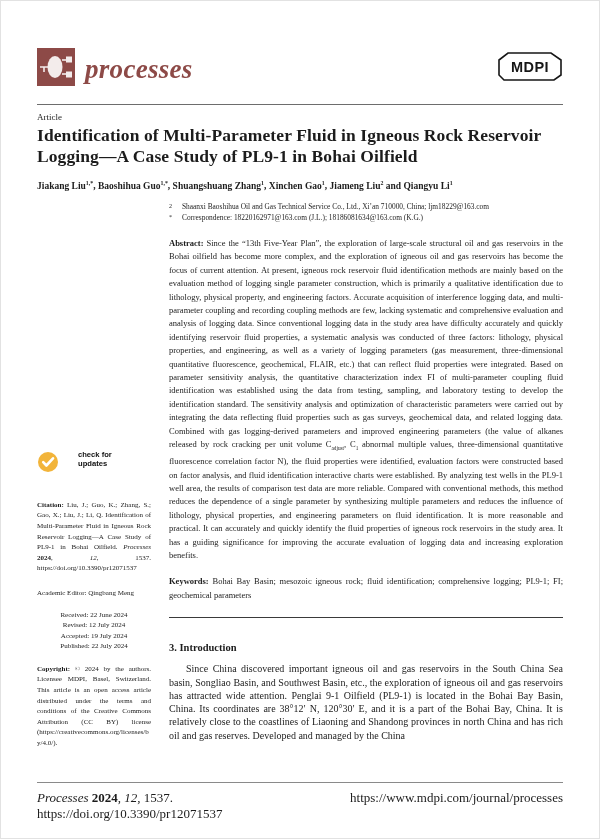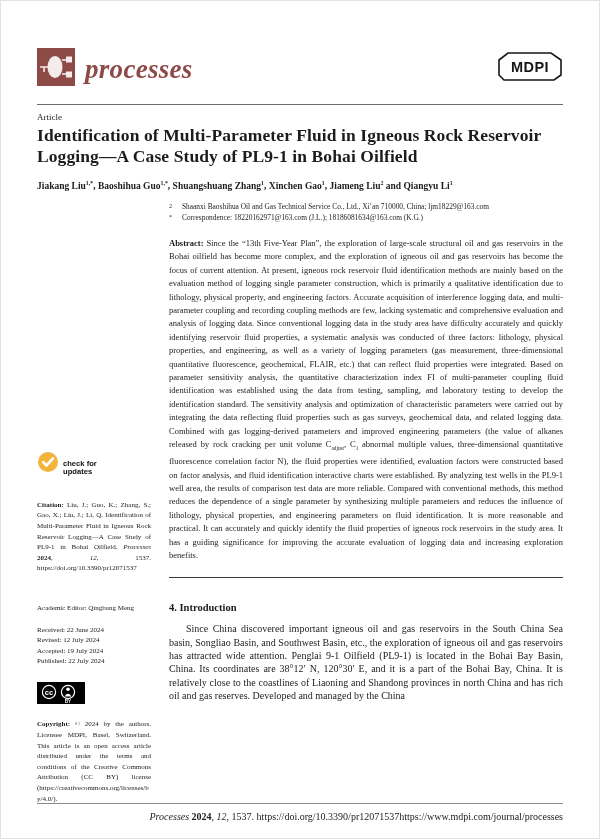--- a/index.html
+++ b/index.html
@@ -14,41 +14,41 @@
   .brand{display:flex;align-items:center;gap:10px;}
   .brand-name{font-size:27px;font-style:italic;font-weight:700;color:#8d4a47;letter-spacing:.3px;}
   .header-rule{border:none;border-top:1.1px solid #6d6d6d;margin:15px 0 0 0;}
   .article-type{font-size:9px;margin-top:7px;}
   .title{font-size:17.5px;line-height:21px;font-weight:700;margin:3px 0 0 0;letter-spacing:.1px;}
   .authors{font-size:9.5px;font-weight:700;margin-top:13px;}
   .authors sup{font-size:62%;}
   
   .content{display:flex;gap:18px;margin-top:11px;}
   .sidebar{width:114px;flex:none;padding-top:249px;font-size:7px;line-height:10.6px;overflow-wrap:anywhere;}
-  .badge{display:flex;align-items:flex-end;gap:4px;}
+  .badge{display:flex;align-items:flex-start;gap:19px;}
   .badge-text{font-family:"Liberation Sans",sans-serif;font-weight:700;font-size:7.6px;line-height:8.4px;color:#111;}
   .cite-block{margin-top:23px;text-align:justify;}
-  .editor{margin-top:29px;}
-  .dates{margin-top:11px;}
+  .editor{margin-top:14px;}
+  .dates{margin-top:11px;text-align:center;}
   .cc-badge{margin-top:15px;}
   .copyright{margin-top:12px;text-align:justify;}
   .main{flex:1;min-width:0;}
   .affiliations{font-size:7.4px;line-height:10.9px;}
   .aff-row{display:flex;}
   .aff-marker{width:13px;flex:none;font-size:6px;position:relative;top:-1px;}
   .aff-text{flex:1;}
   .abstract{margin-top:13px;text-align:justify;font-size:8.5px;line-height:13.4px;}
   .abstract sub{font-size:62%;}
   .keywords{margin-top:13px;text-align:justify;font-size:8.5px;line-height:13.4px;}
   .kw-divider{border:none;border-top:1px solid #3a3a3a;margin:15px 0 0 0;}
   .section-heading{font-size:10.5px;font-weight:700;margin-top:24px;}
   .body-para{margin-top:9px;text-align:justify;font-size:10px;line-height:13.3px;text-indent:17px;}
   
   .footer{position:absolute;left:36px;right:36px;bottom:16px;border-top:.9px solid #8a8a8a;
-          padding-top:7px;display:flex;justify-content:flex-end;font-size:10px;}
+          padding-top:7px;display:flex;justify-content:flex-start;font-size:13px;}
   .it{font-style:italic;}
   .bd{font-weight:700;}
   a.plain{color:inherit;text-decoration:none;}
 </style>
 </head>
 <body>
 
 <div class="page">
 
   <div class="masthead">
@@ -107,31 +107,20 @@
 
       <div class="editor">Academic Editor: Qingbang Meng</div>
 
       <div class="dates">
         <div>Received: 22 June 2024</div>
         <div>Revised: 12 July 2024</div>
         <div>Accepted: 19 July 2024</div>
         <div>Published: 22 July 2024</div>
       </div>
 
-      <div class="cc-badge">
-        <svg width="48" height="22" viewBox="0 0 48 22">
-          <rect x="0" y="0" width="48" height="22" fill="#000"></rect>
-          <circle cx="12" cy="10" r="6.6" fill="none" stroke="#fff" stroke-width="1.2"></circle>
-          <text x="12" y="12.8" text-anchor="middle" font-family="Liberation Sans, sans-serif" font-size="7.5" font-weight="bold" fill="#fff">cc</text>
-          <circle cx="31" cy="10" r="6.6" fill="none" stroke="#fff" stroke-width="1.2"></circle>
-          <circle cx="31" cy="7.2" r="1.8" fill="#fff"></circle>
-          <path d="M27.8 14.5 a3.3 3.6 0 0 1 6.4 0 z" fill="#fff"></path>
-          <text x="31" y="21" text-anchor="middle" font-family="Liberation Sans, sans-serif" font-size="4.6" font-weight="bold" fill="#fff">BY</text>
-        </svg>
-      </div>
 
       <div class="copyright">
         <span class="bd">Copyright:</span><span> © 2024 by the authors. Licensee MDPI, Basel, Switzerland. This article is an open access article distributed under the terms and conditions of the Creative Commons Attribution (CC BY) license (https://creativecommons.org/licenses/by/4.0/).</span>
       </div>
     </aside>
 
     <main class="main">
 
       <div class="affiliations">
         <div class="aff-row">
@@ -141,24 +130,27 @@
         <div class="aff-row">
           <span class="aff-marker">*</span>
           <span class="aff-text">Correspondence: 18220162971@163.com (J.L.); 18186081634@163.com (K.G.)</span>
         </div>
       </div>
 
       <div class="abstract">
         <span class="bd">Abstract:</span><span> Since the “13th Five-Year Plan”, the exploration of large-scale structural oil and gas reservoirs in the Bohai oilfield has become more complex, and the exploration of igneous oil and gas reservoirs has become the focus of current attention. At present, igneous rock reservoir fluid identification methods are mainly based on the evaluation method of logging single parameter construction, which is primarily a qualitative identification due to lithology, physical property, and engineering factors. Accurate acquisition of interference logging data, and multi-parameter coupling and recording coupling methods are few, lacking systematic and comprehensive evaluation and analysis of logging data. Since conventional logging data in the study area have difficulty accurately and quickly identifying reservoir fluid properties, a systematic analysis was conducted of three factors: lithology, physical properties, and engineering, as well as a variety of logging parameters (gas measurement, three-dimensional quantitative fluorescence, geochemical, FLAIR, etc.) that can reflect fluid properties were integrated. Based on parameter sensitivity analysis, the quantitative characterization index FI of multi-parameter coupling fluid identification was established using the data from testing, sampling, and laboratory testing to develop the identification standard. The sensitivity analysis and optimization of characteristic parameters were carried out by integrating the data reflecting fluid properties such as gas surveys, geochemical data, and related logging data. Combined with gas logging-derived parameters and improved engineering parameters (the value of alkanes released by rock cracking per unit volume C</span><sub>adjust</sub><span>, C</span><sub>1</sub><span> abnormal multiple values, three-dimensional quantitative fluorescence correlation factor N), the fluid properties were identified, evaluation factors were constructed based on factor analysis, and fluid identification interactive charts were established. By analyzing test wells in the PL9-1 well area, the results of comparison test data are more reliable. Compared with conventional methods, this method reduces the dependence of a single parameter by synthesizing multiple parameters and reduces the influence of lithology, physical properties, and engineering parameters on fluid identification. It is more reasonable and practical. It can accurately and quickly identify the fluid properties of igneous rock reservoirs in the study area. It has a guiding significance for improving the accurate evaluation of logging data and increasing exploration benefits.</span>
       </div>
 
+      <div class="keywords">
+        <span class="bd">Keywords:</span><span> Bohai Bay Basin; mesozoic igneous rock; fluid identification; comprehensive logging; PL9-1; FI; geochemical parameters</span>
+      </div>
 
       <hr class="kw-divider">
 
-      <div class="section-heading">4. Introduction</div>
+      <div class="section-heading">3. Introduction</div>
 
       <div class="body-para">Since China discovered important igneous oil and gas reservoirs in the South China Sea basin, Songliao Basin, and Southwest Basin, etc., the exploration of igneous oil and gas reservoirs has attracted wide attention. Penglai 9-1 Oilfield (PL9-1) is located in the Bohai Bay Basin, China. Its coordinates are 38°12′ N, 120°30′ E, and it is a part of the Bohai Bay, China. It is relatively close to the coastlines of Liaoning and Shandong provinces in north China and has rich oil and gas reserves. Developed and managed by the China</div>
 
     </main>
   </div>
 
   <div class="footer">
     <span>
       <span class="it">Processes </span><span class="bd">2024</span><span>, </span><span class="it">12</span><span>, 1537. </span><a class="plain" href="#">https://doi.org/10.3390/pr12071537</a>
     </span>

